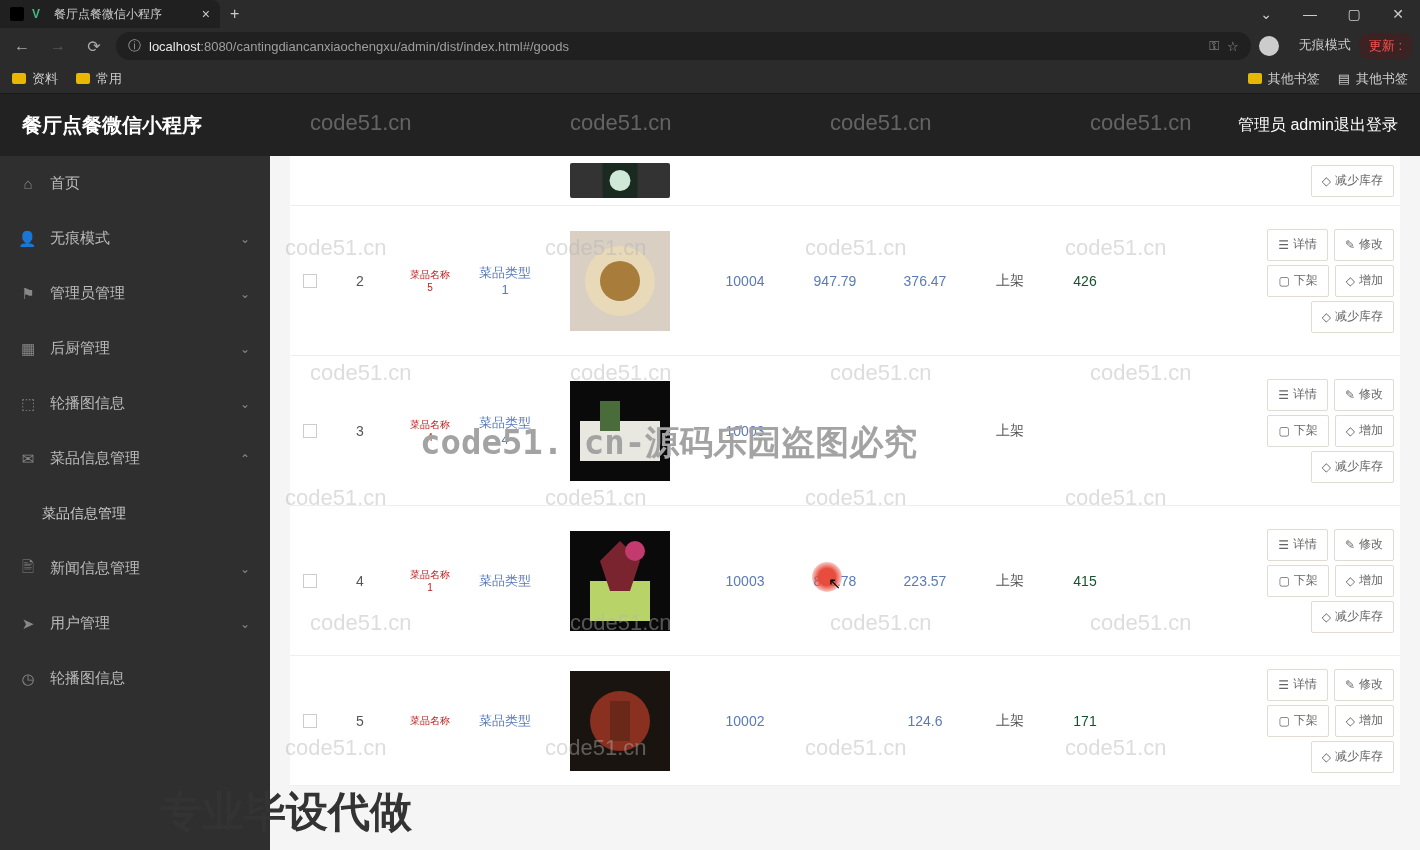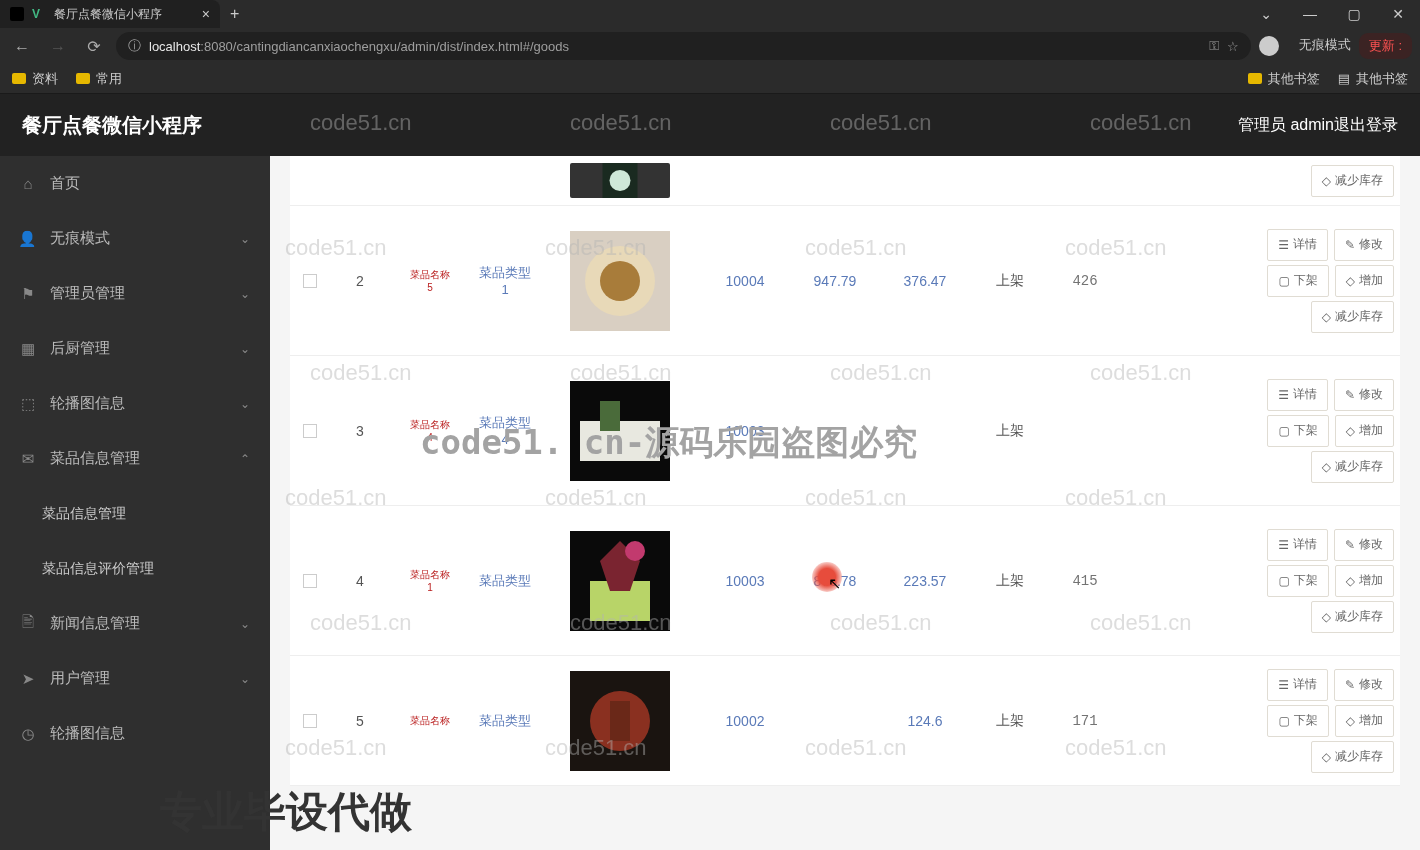--- a/index.html
+++ b/index.html
@@ -50,21 +50,21 @@
 .c-check { width: 40px; }
 .c-idx { width: 60px; }
 .c-name { width: 80px; color: #b91c1c; font-size: 10px; text-align: center; }
 .c-type { width: 70px; color: #5a7ab8; font-size: 13px; }
 .c-img { width: 160px; }
 .c-img .thumb { width: 100px; height: 100px; background: #333; border-radius: 2px; display: inline-block; }
 .c-stock { width: 90px; color: #5a7ab8; }
 .c-oprice { width: 90px; color: #5a7ab8; }
 .c-price { width: 90px; color: #5a7ab8; }
 .c-status { width: 80px; }
-.c-click { width: 70px; color: #737373; font-family: Liberation Mono, monospace; }
+.c-click { width: 70px; color: #14532d; }
 .c-actions { flex: 1; display: flex; flex-direction: column; gap: 4px; align-items: flex-end; padding-right: 6px; }
 .action-row { display: flex; gap: 6px; }
 .action-btn { border: 1px solid #e0dcd3; background: #fff; color: #666; height: 32px; padding: 0 10px; font-size: 12px; display: flex; align-items: center; gap: 4px; border-radius: 2px; cursor: pointer; }
 .checkbox { width: 14px; height: 14px; border: 1px solid #ccc; display: inline-block; }
 
 
 .watermark { position: absolute; color: rgba(180,180,180,0.45); font-size: 22px; pointer-events: none; z-index: 5; }
 .wm-big { position: absolute; top: 420px; left: 420px; color: #a3a3a3; font-size: 34px; font-family: monospace; font-weight: bold; z-index: 20; pointer-events: none; }
 .wm-bottom { position: absolute; bottom: 10px; left: 160px; color: #333; font-size: 42px; font-weight: bold; z-index: 20; pointer-events: none; }
 
@@ -166,23 +166,20 @@
           <span>轮播图信息</span>
           <span class="chev">⌄</span>
         </div>
       <div class="menu-item">
           <span class="menu-icon">✉</span>
           <span>菜品信息管理</span>
           <span class="chev">⌃</span>
         </div>
       <div class="menu-item sub">
           <span>菜品信息管理</span>
-        </div>
-      <div class="menu-item sub">
-          <span>菜品信息评价管理</span>
         </div>
       <div class="menu-item">
           <span class="menu-icon">🖹</span>
           <span>新闻信息管理</span>
           <span class="chev">⌄</span>
         </div>
       <div class="menu-item">
           <span class="menu-icon">➤</span>
           <span>用户管理</span>
           <span class="chev">⌄</span>

